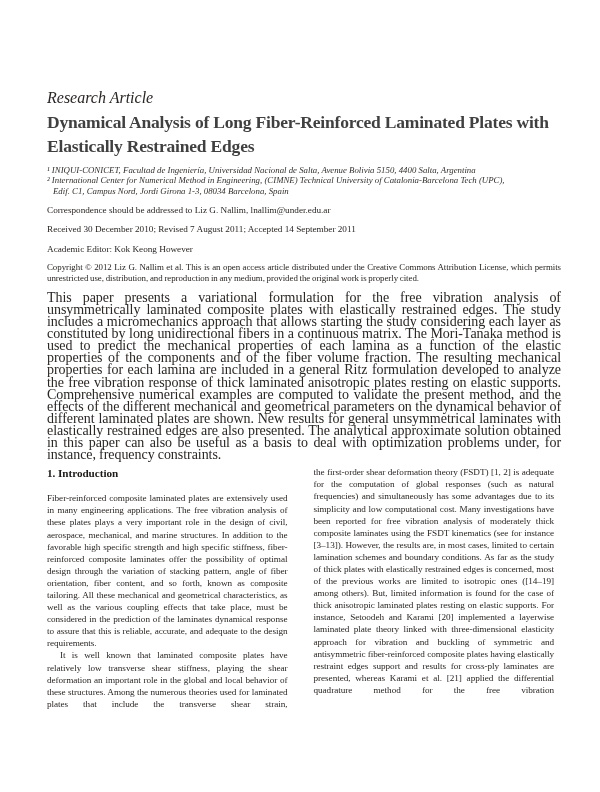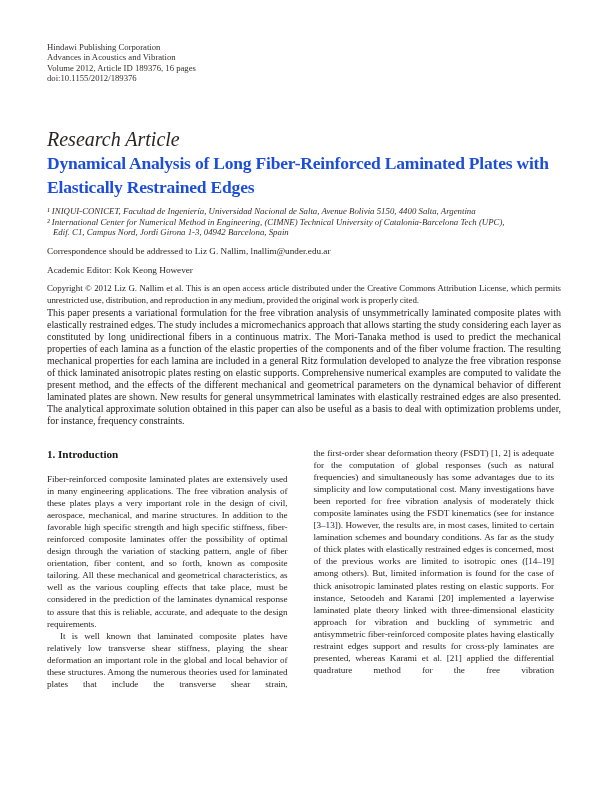--- a/index.html
+++ b/index.html
@@ -20,34 +20,34 @@
   }
   
   .pub-header {
     font-size: 8.7px;
     line-height: 10.3px;
     color: #33302e;
   }
   
   .article-type {
     margin-top: 47px;
-    font-size: 20px;
+    font-size: 16px;
     line-height: 18px;
     font-style: italic;
     color: #2a2624;
   }
   
   .article-title {
     margin-top: 4px;
     width: 512px;
     font-size: 17.5px;
     line-height: 23.5px;
     font-weight: bold;
     letter-spacing: -0.2px;
-    color: #1d4ed8;
+    color: #404040;
   }
   
   .authors {
     margin-top: 26px;
     font-size: 11.7px;
     line-height: 14px;
     font-weight: bold;
     color: #1d1a18;
   }
   
@@ -71,31 +71,32 @@
     margin-top: 7px;
     width: 514px;
     font-size: 8.9px;
     line-height: 11.6px;
     letter-spacing: -0.05px;
     word-spacing: -0.4px;
     text-align: justify;
     color: #2a2624;
   }
   .abstract {
+    margin-top: 7px;
     width: 514px;
-    font-size: 10px;
+    font-size: 14px;
     line-height: 12.1px;
     letter-spacing: -0.05px;
     word-spacing: -0.3px;
     text-align: justify;
     color: #2a2624;
   }
   
   .intro {
-    margin-top: 19px;
+    margin-top: 5px;
     display: flex;
     gap: 26px;
     font-family: Liberation Serif, serif;
   }
   .col {
     width: 248px;
     font-size: 9.2px;
     line-height: 12.1px;
     letter-spacing: -0.05px;
     text-align: justify;
@@ -110,40 +111,35 @@
   }
   .col p { margin: 0; }
   .col p.indent { text-indent: 13px; }
   .col p.runover { text-align-last: justify; }
 </style>
 </head>
 <body>
 
 <div class="page">
 
-  <div class="pub-header">
-    <div>Hindawi Publishing Corporation</div>
-    <div>Advances in Acoustics and Vibration</div>
-    <div>Volume 2012, Article ID 189376, 16 pages</div>
-    <div>doi:10.1155/2012/189376</div>
-  </div>
 
   <div class="article-type">Research Article</div>
 
   <h1 class="article-title" style="margin:4px 0 0 0;">Dynamical Analysis of Long Fiber-Reinforced Laminated Plates with Elastically Restrained Edges</h1>
 
 
   <div class="affiliations">
     <p class="affil-line">¹ INIQUI-CONICET, Facultad de Ingeniería, Universidad Nacional de Salta, Avenue Bolivia 5150, 4400 Salta, Argentina</p>
     <p class="affil-line">² International Center for Numerical Method in Engineering, (CIMNE) Technical University of Catalonia-Barcelona Tech (UPC),</p>
-    <p class="affil-line cont">Edif. C1, Campus Nord, Jordi Girona 1-3, 04942 Barcelona, Spain</p>
+    <p class="affil-line cont">Edif. C1, Campus Nord, Jordi Girona 1-3, 08034 Barcelona, Spain</p>
   </div>
 
   <div class="meta-line">Correspondence should be addressed to Liz G. Nallim, lnallim@under.edu.ar</div>
 
+  <div class="meta-line">Received 30 December 2010; Revised 7 August 2011; Accepted 14 September 2011</div>
 
   <div class="meta-line">Academic Editor: Kok Keong However</div>
 
   <div class="copyright">Copyright © 2012 Liz G. Nallim et al. This is an open access article distributed under the Creative Commons Attribution License, which permits unrestricted use, distribution, and reproduction in any medium, provided the original work is properly cited.</div>
 
   <div class="abstract">This paper presents a variational formulation for the free vibration analysis of unsymmetrically laminated composite plates with elastically restrained edges. The study includes a micromechanics approach that allows starting the study considering each layer as constituted by long unidirectional fibers in a continuous matrix. The Mori-Tanaka method is used to predict the mechanical properties of each lamina as a function of the elastic properties of the components and of the fiber volume fraction. The resulting mechanical properties for each lamina are included in a general Ritz formulation developed to analyze the free vibration response of thick laminated anisotropic plates resting on elastic supports. Comprehensive numerical examples are computed to validate the present method, and the effects of the different mechanical and geometrical parameters on the dynamical behavior of different laminated plates are shown. New results for general unsymmetrical laminates with elastically restrained edges are also presented. The analytical approximate solution obtained in this paper can also be useful as a basis to deal with optimization problems under, for instance, frequency constraints.</div>
 
   <div class="intro">
     <div class="col">
       <h2 class="section-heading">1. Introduction</h2>

